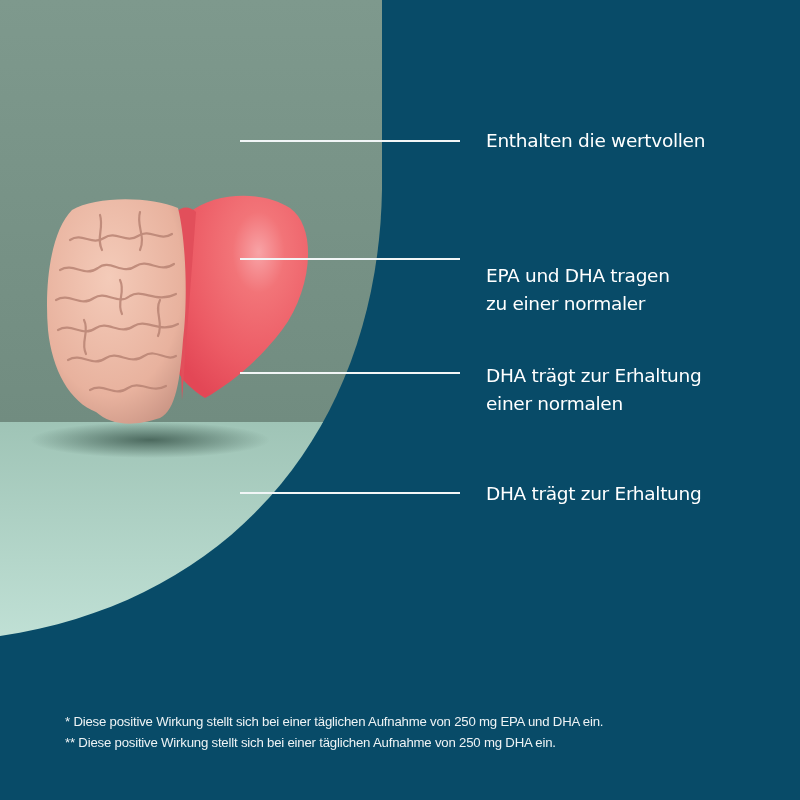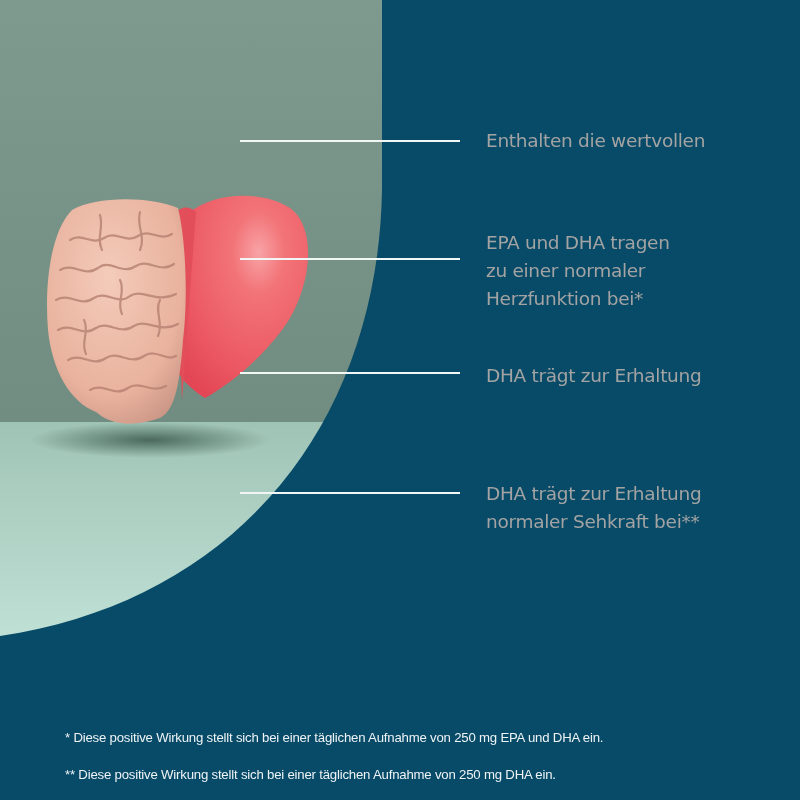--- a/index.html
+++ b/index.html
@@ -10,30 +10,30 @@
   }
   .image-panel {
     position: absolute; left: 0; top: 0; width: 800px; height: 800px;
   }
   .callout-line {
     position: absolute; left: 240px; width: 220px; height: 2px;
     background: #f2f6f7;
   }
   .callout-text {
     position: absolute; left: 486px; width: 300px;
-    color: #a3a3a3; font-size: 18.5px; line-height: 28px;
+    color: #ffffff; font-size: 18.5px; line-height: 28px;
     letter-spacing: -0.3px;
   }
   .callout-text span { display: block; white-space: nowrap; }
   .footnotes {
     position: absolute; left: 65px; top: 711px; width: 720px;
     color: #eef3f5; font-family: "Liberation Sans", sans-serif;
     font-size: 13.2px; line-height: 21px; letter-spacing: -0.2px;
   }
-  .footnotes div { white-space: nowrap; margin-top: 16px; }
+  .footnotes div { white-space: nowrap; }
 </style>
 </head>
 <body>
 
 <svg class="image-panel" viewBox="0 0 800 800" xmlns="http://www.w3.org/2000/svg">
   <defs>
     <clipPath id="panelClip">
       <path d="M0,0 L382,0 L382,190 C378,420 240,600 0,636 Z"></path>
     </clipPath>
     <linearGradient id="wallGrad" x1="0" y1="0" x2="0" y2="1">
@@ -87,29 +87,28 @@
 </svg>
 
 <div class="callout-line" style="top:140px;"></div>
 <div class="callout-line" style="top:258px;"></div>
 <div class="callout-line" style="top:372px;"></div>
 <div class="callout-line" style="top:492px;"></div>
 
 <div class="callout-text" style="top:127px;">
   <span>Enthalten die wertvollen</span>
 </div>
-<div class="callout-text" style="top:229px;">
+<div class="callout-text" style="top:262px;">
   <span>EPA und DHA tragen</span>
   <span>zu einer normaler</span>
-  <span>Herzfunktion bei*</span>
 </div>
 <div class="callout-text" style="top:362px;">
   <span>DHA trägt zur Erhaltung</span>
+  <span>einer normalen</span>
 </div>
 <div class="callout-text" style="top:480px;">
   <span>DHA trägt zur Erhaltung</span>
-  <span>normaler Sehkraft bei**</span>
 </div>
 
 <div class="footnotes">
   <div>* Diese positive Wirkung stellt sich bei einer täglichen Aufnahme von 250 mg EPA und DHA ein.</div>
   <div>** Diese positive Wirkung stellt sich bei einer täglichen Aufnahme von 250 mg DHA ein.</div>
 </div>
 
 </body></html>

